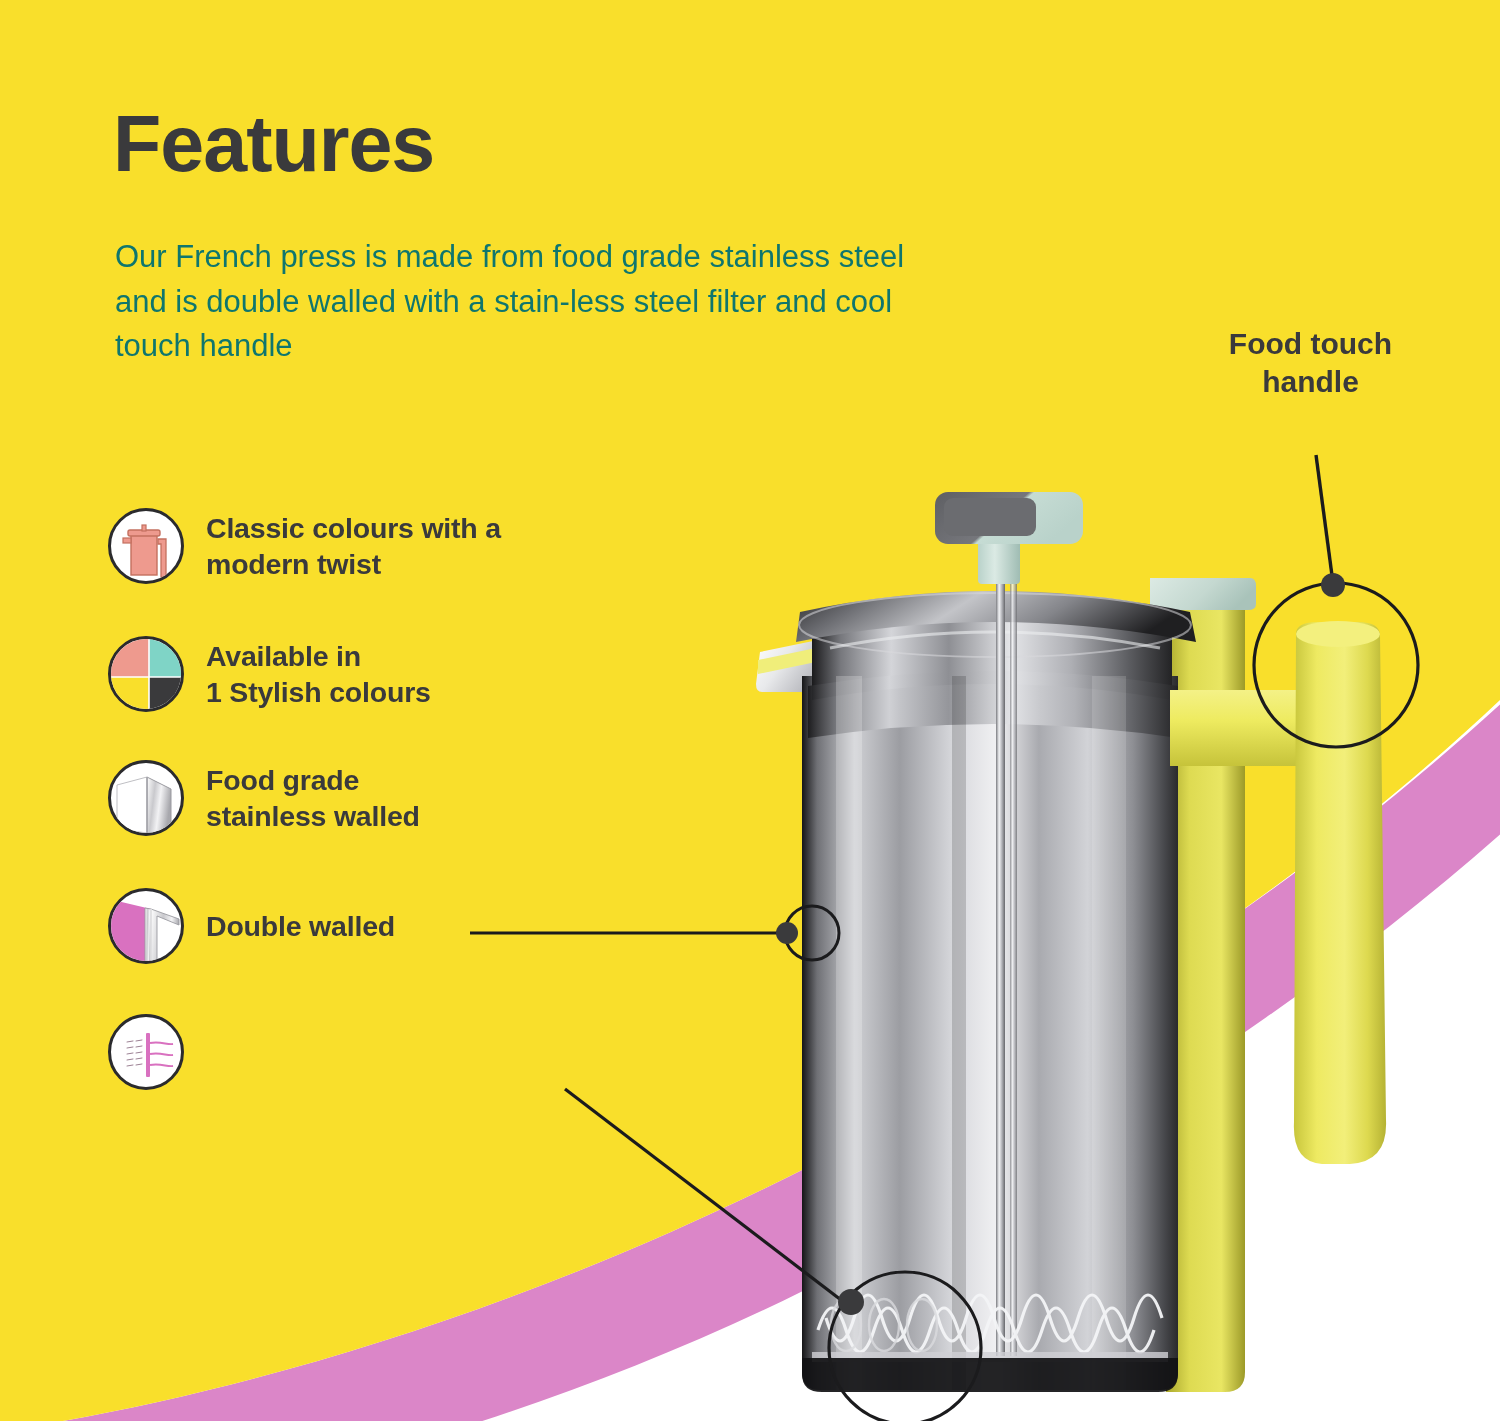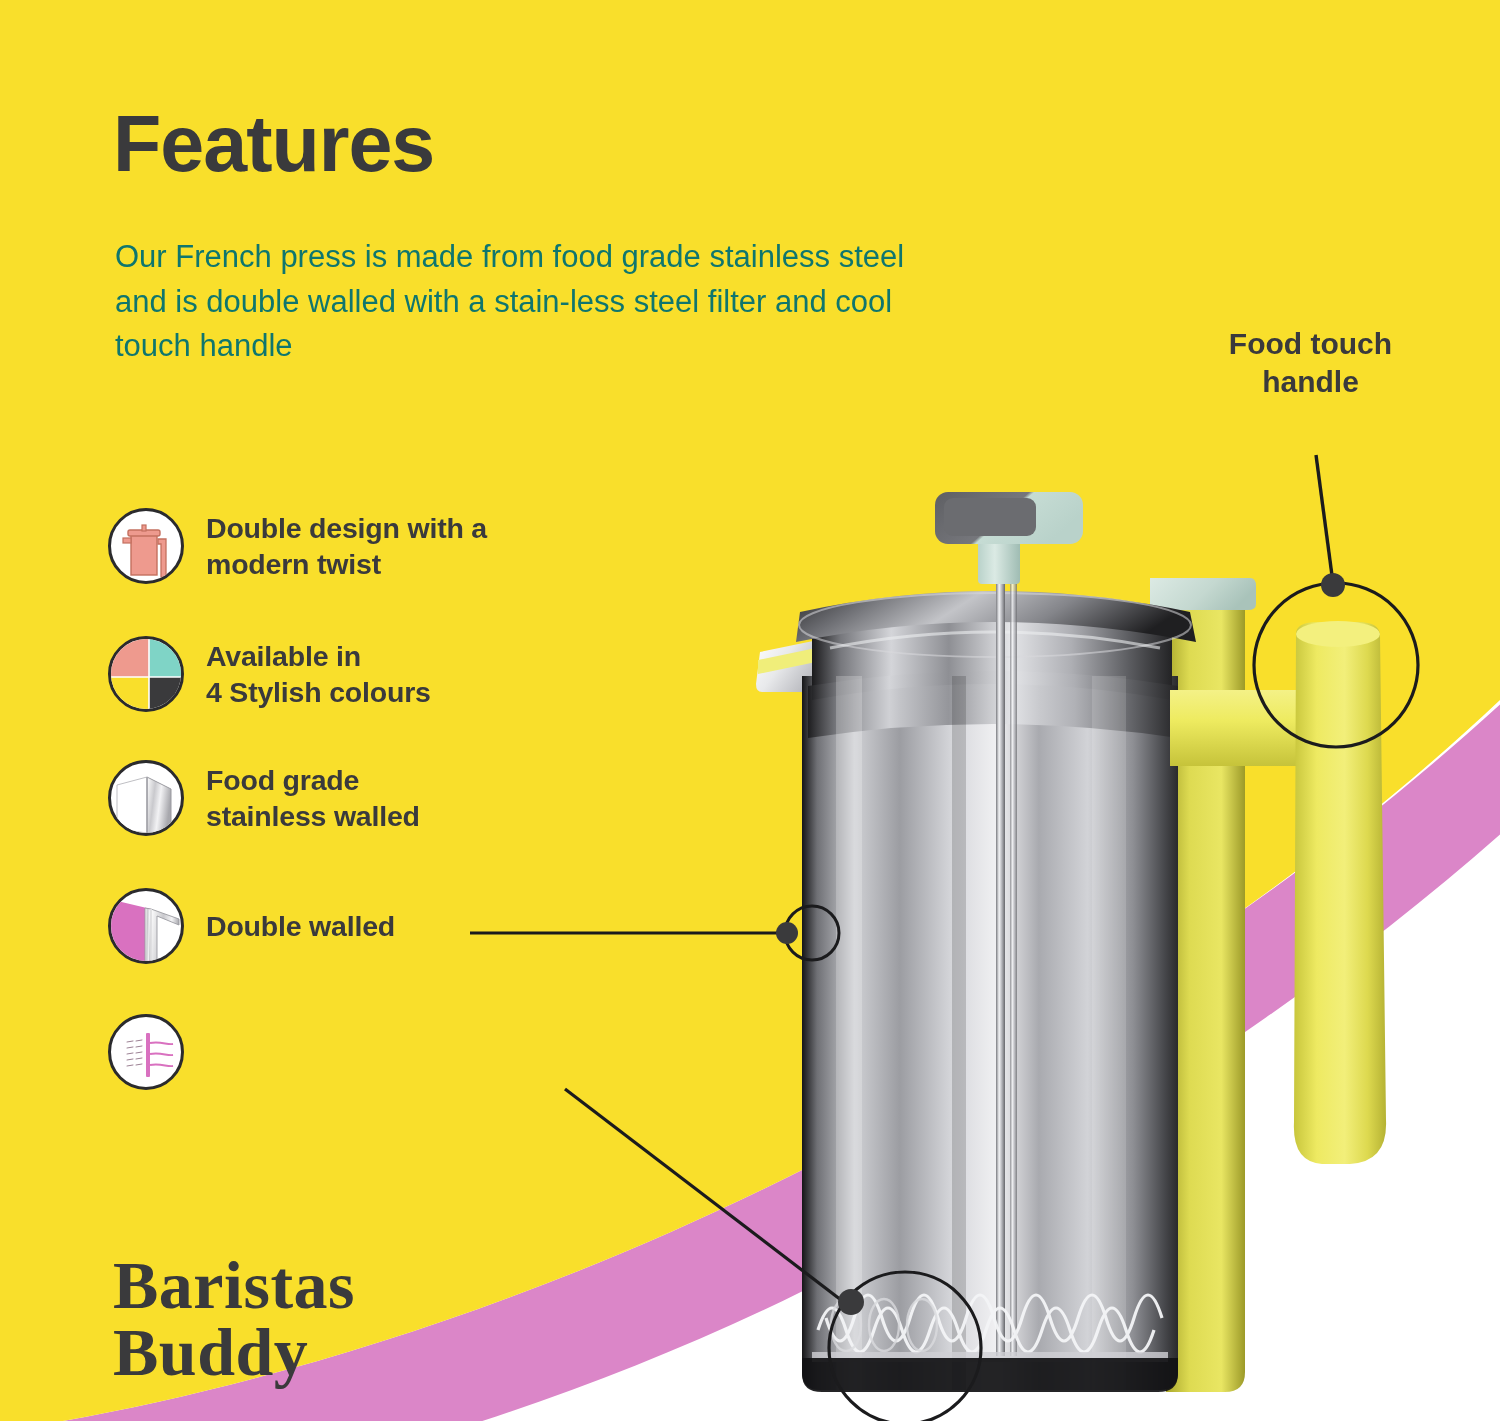--- a/index.html
+++ b/index.html
@@ -89,37 +89,37 @@
     <div class="feature-row" style="top:0px;">
       <div class="feat-icon">
         <svg viewBox="0 0 76 76" width="76" height="76">
           <rect x="20" y="24" width="26" height="40" fill="#EE9A8E" stroke="#C4705F" stroke-width="1.4"></rect>
           <rect x="17" y="19" width="32" height="6" rx="2" fill="#EE9A8E" stroke="#C4705F" stroke-width="1.4"></rect>
           <rect x="31" y="14" width="4" height="6" fill="#EE9A8E" stroke="#C4705F" stroke-width="1.2"></rect>
           <rect x="12" y="27" width="8" height="5" fill="#EE9A8E" stroke="#C4705F" stroke-width="1.2"></rect>
           <path d="M47,28 L55,28 L55,66 L50,66 L50,33 L47,33 Z" fill="#EE9A8E" stroke="#C4705F" stroke-width="1.3"></path>
         </svg>
       </div>
-      <div class="feat-label">Double design with a
+      <div class="feat-label">Classic colours with a
 modern twist</div>
     </div>
 
     <div class="feature-row" style="top:128px;">
       <div class="feat-icon">
         <svg viewBox="0 0 76 76" width="76" height="76">
           <rect x="0" y="0" width="38" height="38" fill="#EE9A8E"></rect>
           <rect x="38" y="0" width="38" height="38" fill="#7FD4C6"></rect>
           <rect x="0" y="38" width="38" height="38" fill="#F9DF2B"></rect>
           <rect x="38" y="38" width="38" height="38" fill="#3A3A3C"></rect>
           <line x1="0" y1="38" x2="76" y2="38" stroke="#ffffff" stroke-width="1.6"></line>
           <line x1="38" y1="0" x2="38" y2="76" stroke="#ffffff" stroke-width="1.6"></line>
         </svg>
       </div>
       <div class="feat-label">Available in
-4 Stylish colours</div>
+1 Stylish colours</div>
     </div>
 
     <div class="feature-row" style="top:252px;">
       <div class="feat-icon">
         <svg viewBox="0 0 76 76" width="76" height="76">
           <defs>
             <linearGradient id="steelG" x1="0" y1="0" x2="1" y2="0.3">
               <stop offset="0%" stop-color="#ffffff"></stop>
               <stop offset="35%" stop-color="#c9c9cd"></stop>
               <stop offset="60%" stop-color="#f2f2f4"></stop>
@@ -327,16 +327,14 @@
     <g>
       <line x1="565" y1="1089" x2="845" y2="1303" stroke="#1b1b1d" stroke-width="3.2"></line>
       <circle cx="905" cy="1348" r="76" fill="none" stroke="#1b1b1d" stroke-width="3.2"></circle>
       <circle cx="851" cy="1302" r="13" fill="#3a3a3c"></circle>
     </g>
   </svg>
 
   <div class="callout-cool">Food touch
 handle</div>
 
-  <div class="brand">Baristas
-Buddy</div>
 
 </div>
 
 </body></html>

